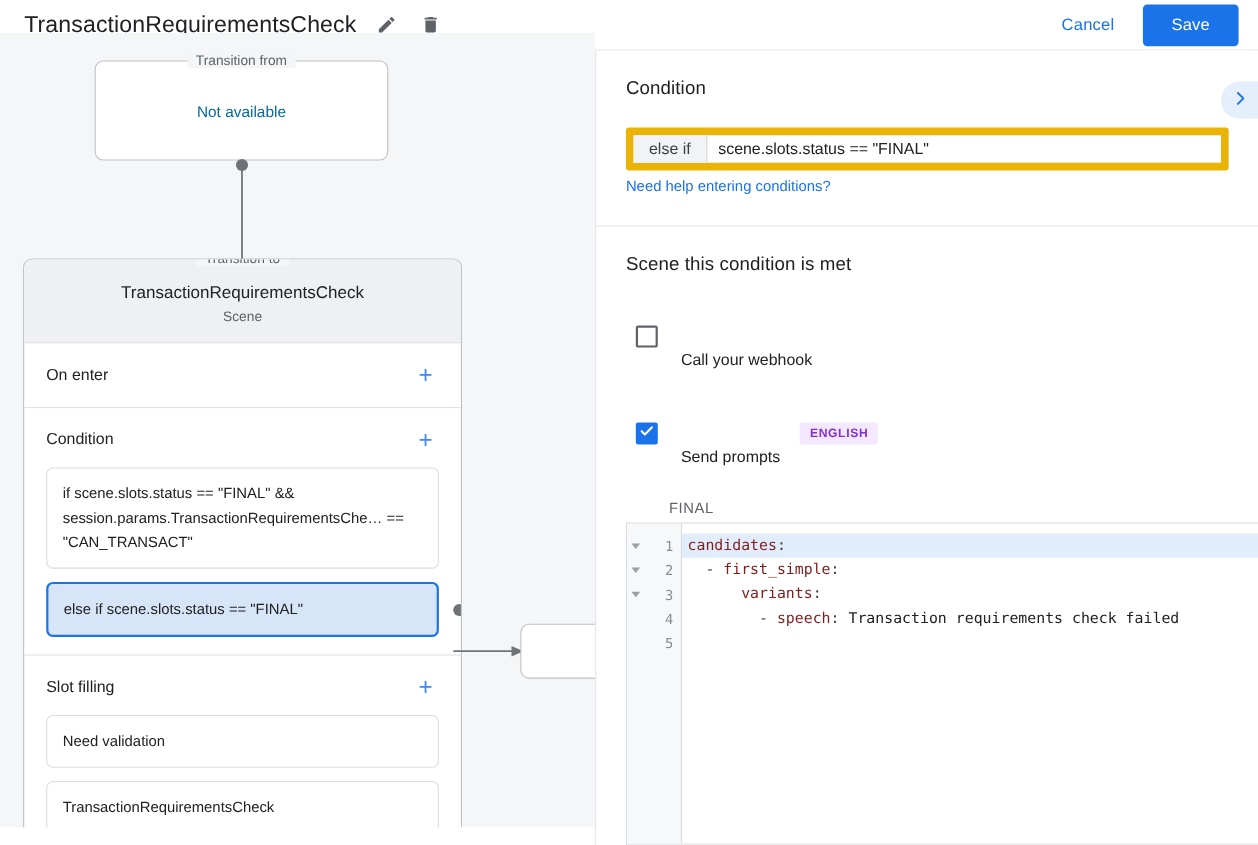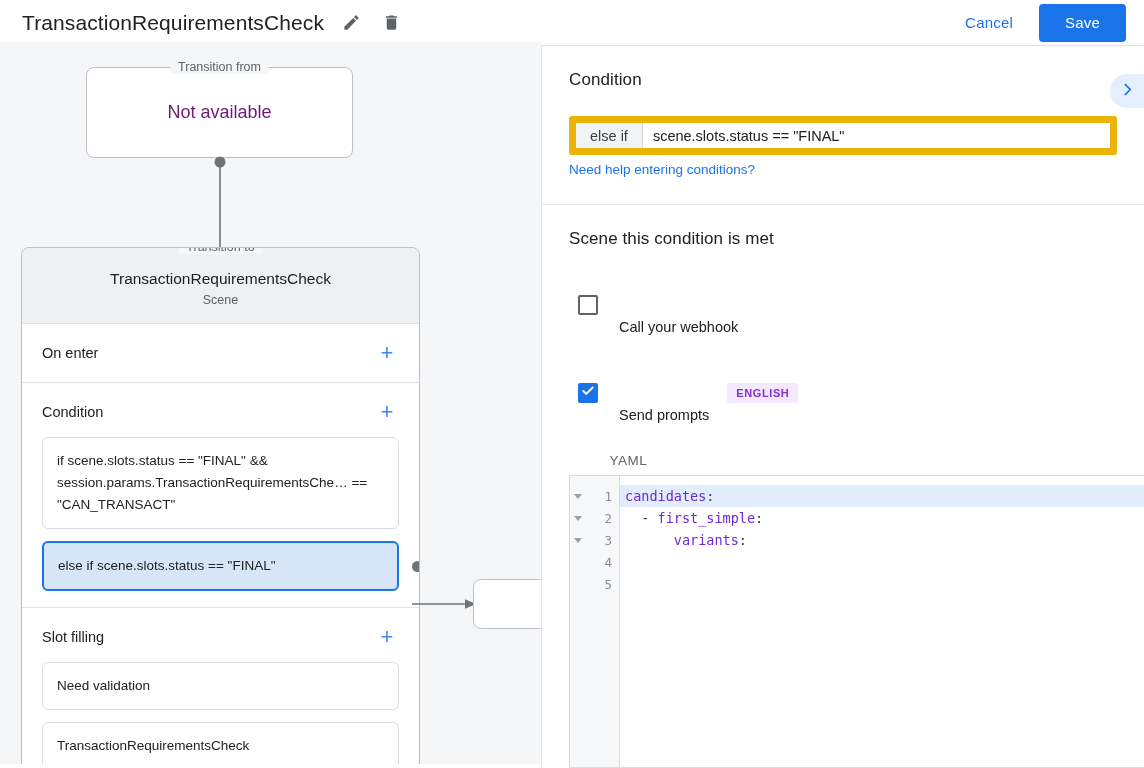--- a/index.html
+++ b/index.html
@@ -41,21 +41,21 @@
     margin-left: 14px; margin-right: 18px;
     background: #1a73e8; color: #ffffff;
     border: none; border-radius: 4px;
     font-size: 15px; font-family: inherit;
     padding: 0 26px; height: 38px;
     cursor: pointer; letter-spacing: .2px;
   }
 
   
   #canvas {
-    position: absolute; top: 42px; left: 0;
+    position: absolute; top: 30px; left: 0;
     width: 541px; height: 722px;
     background: #f4f6f8;
     overflow: hidden;
   }
 
   .fieldset-box {
     position: absolute;
     border: 1px solid #bdc1c6;
     border-radius: 8px;
     background: #ffffff;
@@ -68,21 +68,21 @@
     font-size: 12.5px; color: #5f6368;
     white-space: nowrap;
   }
 
   
   #node-transition-from {
     left: 86px; top: 25px; width: 267px; height: 91px;
     display: flex; align-items: center; justify-content: center;
   }
   #node-transition-from-label {
-    font-size: 18px; color: #701a75;
+    font-size: 14px; color: #0369a1;
   }
 
   
   #edge-vertical { position: absolute; left: 213px; top: 114px; width: 14px; height: 110px; }
 
   
   #node-transition-to {
     position: absolute;
     left: 21px; top: 205px; width: 399px;
     border: 1px solid #bdc1c6;
@@ -273,21 +273,21 @@
     border-top: 5px solid #9aa0a6;
     cursor: pointer;
   }
   #code-area { flex: 1; padding-top: 9px; overflow: hidden; }
   .code-line {
     height: 22px; line-height: 22px;
     font-size: 13.5px; white-space: pre;
     padding-left: 5px; color: #202124;
   }
   .code-line.highlight { background: #e1edfb; }
-  .tok-key { color: #6d28d9; }
+  .tok-key { color: #7f1d1d; }
   .tok-punc { color: #3c4043; }
   .tok-str { color: #202124; }
 </style>
 </head>
 <body>
 
 <div id="header">
   <div id="page-title">TransactionRequirementsCheck</div>
 
   <button class="hdr-icon-btn">
@@ -406,21 +406,21 @@
             <polyline points="20 6 9 17 4 12"></polyline>
           </svg>
         </span>
       </span>
       <span class="cb-label">Send prompts</span>
       <span class="lang-badge">ENGLISH</span>
     </div>
 
 
     <div id="editor-tabs">
-      <button class="editor-tab">YAML</button>
+      <button class="editor-tab">FINAL</button>
     </div>
   </div>
 
   <div id="code-editor">
     <div id="gutter">
       <div class="gutter-row">
         <span class="fold-caret"></span>
         <span>1</span>
       </div>
       <div class="gutter-row">
@@ -436,16 +436,17 @@
       </div>
       <div class="gutter-row">
         <span>5</span>
       </div>
     </div>
 
     <div id="code-area">
       <div class="code-line highlight"><span class="tok-punc"></span><span class="tok-key">candidates</span><span class="tok-punc">:</span><span class="tok-str"></span></div>
       <div class="code-line"><span class="tok-punc">  - </span><span class="tok-key">first_simple</span><span class="tok-punc">:</span><span class="tok-str"></span></div>
       <div class="code-line"><span class="tok-punc">      </span><span class="tok-key">variants</span><span class="tok-punc">:</span><span class="tok-str"></span></div>
+      <div class="code-line"><span class="tok-punc">        - </span><span class="tok-key">speech</span><span class="tok-punc">:</span><span class="tok-str"> Transaction requirements check failed</span></div>
       <div class="code-line"><span class="tok-punc"></span></div>
     </div>
   </div>
 </div>
 
 </body></html>

